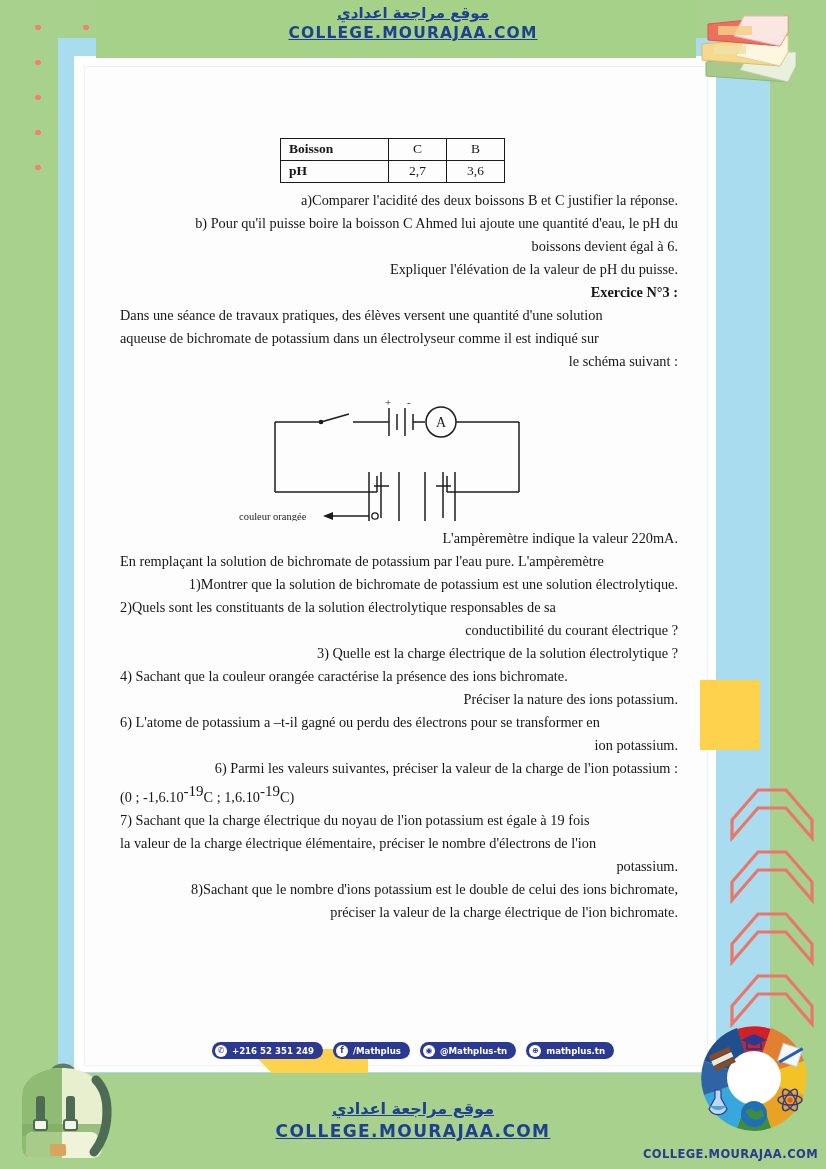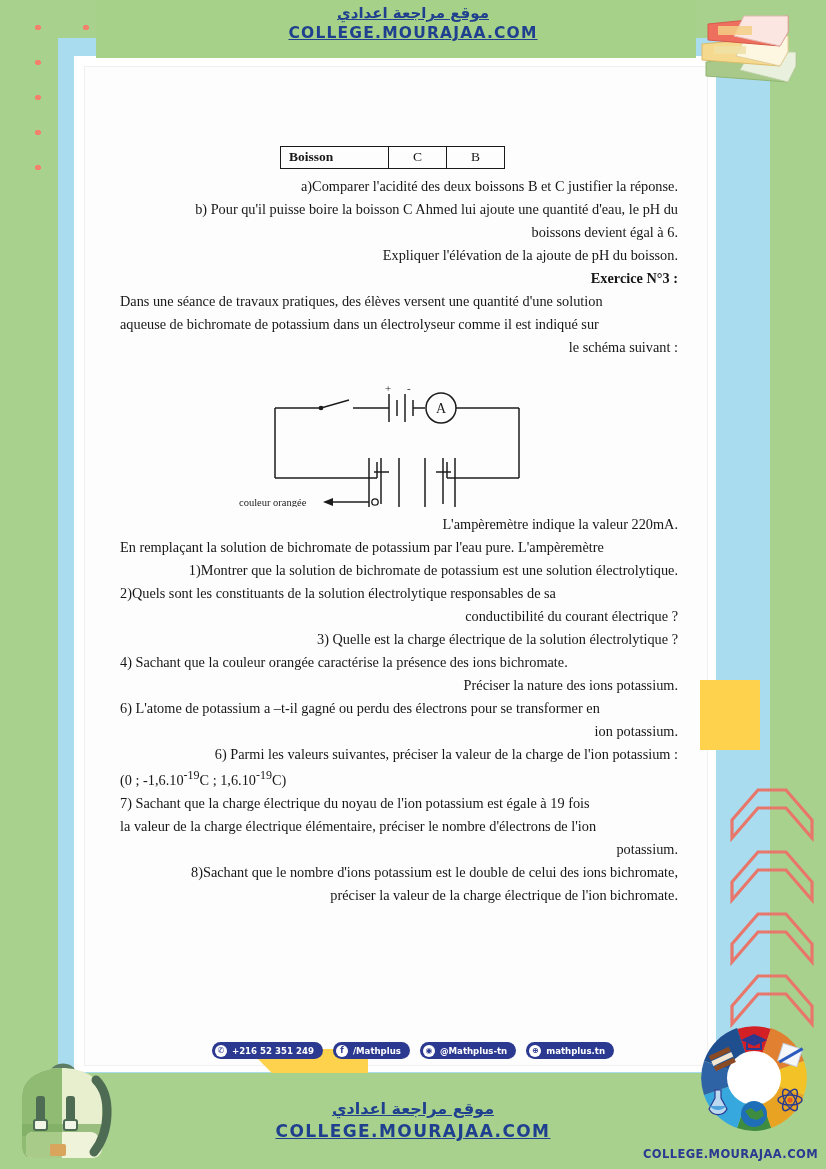--- a/index.html
+++ b/index.html
@@ -186,21 +186,21 @@
   }
 
   
   .doc {
     position: absolute;
     left: 86px; top: 66px;
     width: 620px; height: 1000px;
     z-index: 10;
     color: #171717;
   }
-  .doc-body { position: absolute; left: 34px; top: 80px; width: 558px; }
+  .doc-body { position: absolute; left: 34px; top: 72px; width: 558px; }
 
   table.ph-table {
     border-collapse: collapse;
     margin: 0 0 6px 160px;
     font-family: "Liberation Serif", serif;
   }
   table.ph-table td, table.ph-table th {
     border: 1.4px solid #1a1a1a;
     padding: 2px 6px;
     font-size: 13.5px;
@@ -218,21 +218,21 @@
   p.line {
     font-size: 14.3px;
     line-height: 1.54;
     margin: 0 0 1px 0;
     text-align: justify;
     color: #161616;
   }
   p.line.nj { text-align: right; }
   .bold { font-weight: bold; }
   .center { text-align: center; font-size: 14.6px; margin: 4px 0 4px 0; }
-  sup { font-size: 12px; vertical-align: super; }
+  sup { font-size: 15px; vertical-align: super; }
 
   .diagram-wrap {
     margin: 4px 0 6px 0;
     display: flex;
     justify-content: center;
   }
 
   
   .badges {
     position: absolute;
@@ -315,27 +315,32 @@
 <div class="doc">
   <div class="doc-body">
 
     <table class="ph-table">
       <tbody>
           <tr>
         <th class="lbl">Boisson</th>
         <td class="val">C</td>
         <td class="val">B</td>
       </tr>
+      <tr>
+        <td class="lbl">pH</td>
+        <td class="val">2,7</td>
+        <td class="val">3,6</td>
+      </tr>
     </tbody>
       </table>
 
     <p class="line nj">a)Comparer l'acidité des deux boissons B et C justifier la réponse.</p>
     <p class="line nj">b) Pour qu'il puisse boire la boisson C Ahmed lui ajoute une quantité d'eau, le pH du</p>
     <p class="line nj">boissons devient égal à 6.</p>
-    <p class="line nj">Expliquer l'élévation de la ajoute de pH du boisson.</p>
+    <p class="line nj">Expliquer l'élévation de la valeur de pH du puisse.</p>
     <p class="line nj bold">Exercice N°3 :</p>
     <p class="line">Dans une séance de travaux pratiques, des élèves versent une quantité d'une solution</p>
     <p class="line">aqueuse de bichromate de potassium dans un électrolyseur comme il est indiqué sur</p>
     <p class="line nj">le schéma suivant :</p>
 
     <div class="diagram-wrap">
       <svg width="340" height="145" viewBox="0 0 340 145">
         <g fill="none" stroke="#1c1c1c" stroke-width="1.5">
 
           <path d="M46 46 L92 46"></path>

